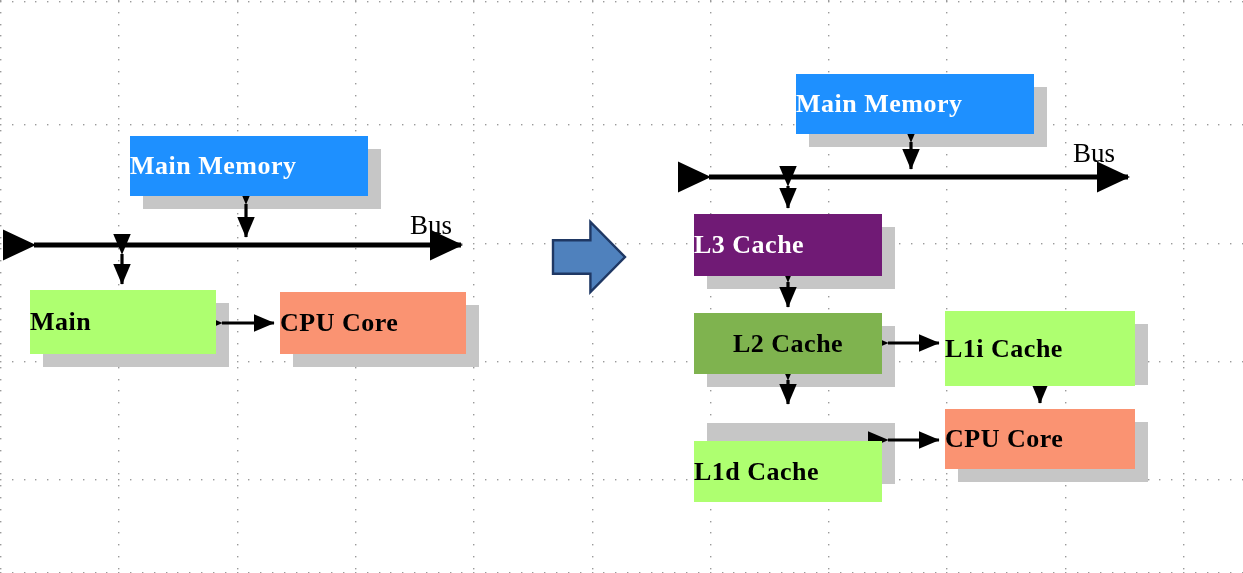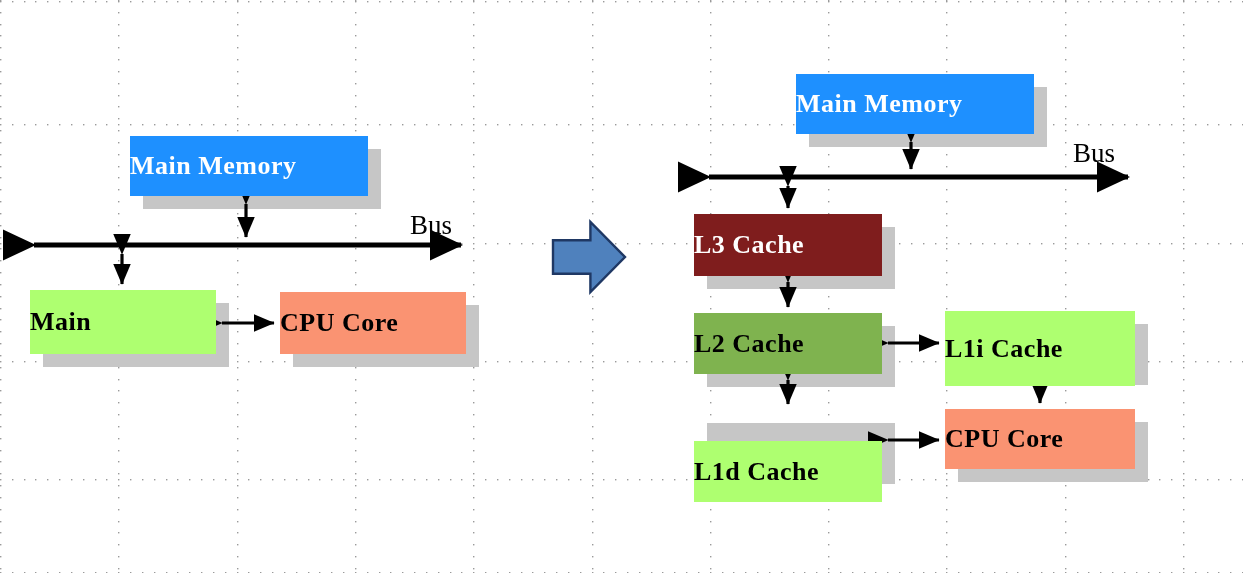--- a/index.html
+++ b/index.html
@@ -1286,24 +1286,24 @@
       </div>
       <div class="box" style="left: 30px; top: 290px; width: 186px; height: 64px; background: rgb(174, 255, 112); color: rgb(0, 0, 0); font-size: 26px;">
         <span>Main</span>
       </div>
       <div class="box" style="left: 280px; top: 292px; width: 186px; height: 62px; background: rgb(250, 147, 114); color: rgb(0, 0, 0); font-size: 26px;">
         <span>CPU Core</span>
       </div>
       <div class="box" style="left: 796px; top: 74px; width: 238px; height: 60px; background: rgb(30, 144, 255); color: rgb(255, 255, 255); font-size: 26px;">
         <span>Main Memory</span>
       </div>
-      <div class="box" style="left: 694px; top: 214px; width: 188px; height: 62px; background: #7f1d1d; color: rgb(255, 255, 255); font-size: 26px;">
+      <div class="box" style="left: 694px; top: 214px; width: 188px; height: 62px; background: #701a75; color: rgb(255, 255, 255); font-size: 26px;">
         <span>L3 Cache</span>
       </div>
-      <div class="box" style="left: 694px; top: 313px; width: 188px; height: 61px; background: rgb(127, 179, 79); color: rgb(0, 0, 0); font-size: 26px;">
+      <div class="box" style="left: 694px; top: 313px; width: 188px; height: 61px; background: rgb(127, 179, 79); color: rgb(0, 0, 0); font-size: 26px; padding-left: 39px;">
         <span>L2 Cache</span>
       </div>
       <div class="box" style="left: 694px; top: 410px; width: 188px; height: 61px; background: rgb(174, 255, 112); color: rgb(0, 0, 0); font-size: 26px; margin-top: 31px;">
         <span>L1d Cache</span>
       </div>
       <div class="box" style="left: 945px; top: 311px; width: 190px; height: 75px; background: rgb(174, 255, 112); color: rgb(0, 0, 0); font-size: 26px;">
         <span>L1i Cache</span>
       </div>
       <div class="box" style="left: 945px; top: 409px; width: 190px; height: 60px; background: rgb(250, 147, 114); color: rgb(0, 0, 0); font-size: 26px;">
         <span>CPU Core</span>

